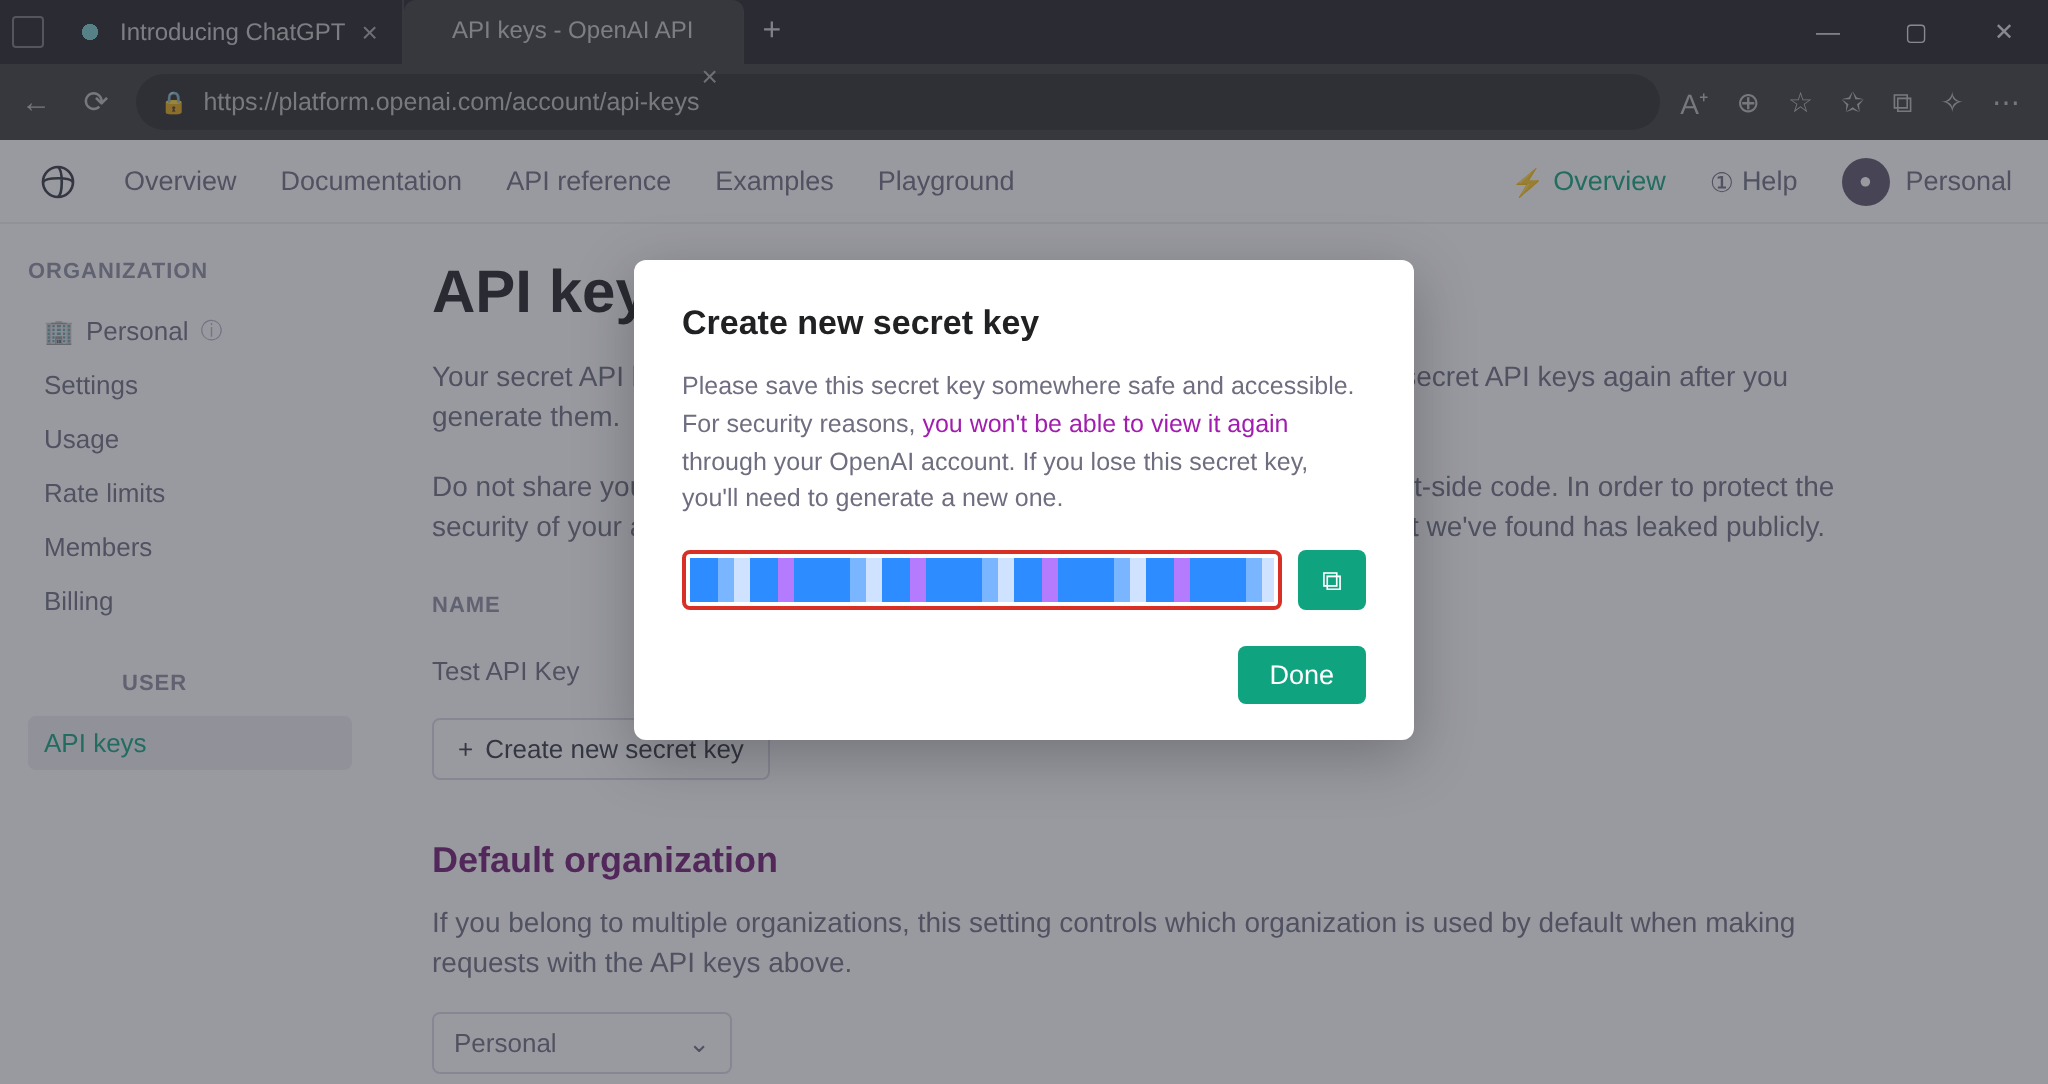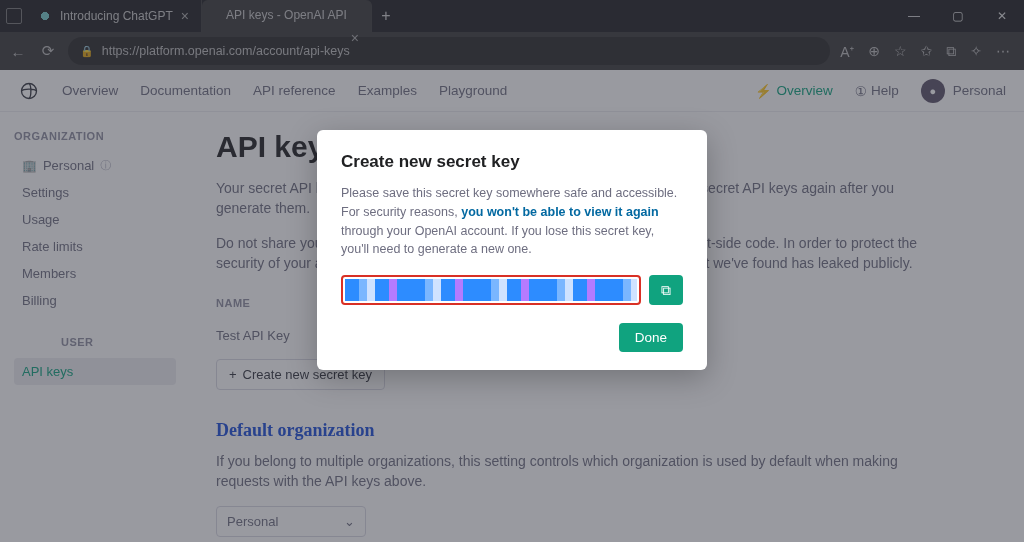--- a/index.html
+++ b/index.html
@@ -55,29 +55,29 @@
   .main p { margin-bottom:14px; line-height:1.45;}
 
   table.keys { width:100%; border-collapse:collapse; font-size:13px; margin-top:6px;}
   .keys th { text-align:left; font-size:11px; letter-spacing:.5px; color:#8e8ea0; font-weight:600; padding:8px 0;}
   .keys td { padding:10px 0; color:#6e6e80;}
   .keys th.right, .keys td.right { text-align:left;}
   .row-actions span{ color:#acacbe; margin-left:10px; font-size:13px;}
 
   .create-btn { margin-top:6px; border:1px solid #d9d9e3; background:#fff; padding:7px 12px; font-size:13px; color:#353740; border-radius:4px; cursor:pointer; display:inline-flex; align-items:center; gap:6px;}
 
-  .main h2 { font-size:18px; font-weight:700; color:#1d4ed8; margin-top:30px; margin-bottom:10px;font-family:Liberation Serif, serif;}
+  .main h2 { font-size:18px; font-weight:700; color:#701a75; margin-top:30px; margin-bottom:10px;}
   .select { width:150px; border:1px solid #d9d9e3; border-radius:4px; padding:7px 10px; font-size:13px; color:#6e6e80; display:flex; align-items:center; justify-content:space-between;}
 
   
   .overlay { position:absolute; inset:0; background:rgba(52,53,65,.5); display:flex; align-items:flex-start; justify-content:center; padding-top:130px;}
   .modal { width:390px; background:#fff; border-radius:6px; padding:22px 24px 18px; box-shadow:0 8px 30px rgba(0,0,0,.25); color:#353740;}
   .modal h3 { font-size:17px; font-weight:700; margin-bottom:12px; color:#202123;}
   .modal p { font-size:12.5px; color:#6e6e80; line-height:1.5; margin-bottom:16px;}
-  .modal p b { color:#0369a1; font-weight:700;}
+  .modal p b { color:#a21caf; font-weight:400;}
   .keyrow { display:flex; gap:8px; align-items:center; margin-bottom:18px;}
   .keybox { flex:1; height:30px; border:2px solid #d93025; border-radius:4px; padding:2px; display:flex; align-items:center; overflow:hidden;}
   .keygfx { flex:1; height:100%; background:
      repeating-linear-gradient(90deg,#2d8cff 0 14px,#7ab6ff 14px 22px,#cfe2ff 22px 30px,#2d8cff 30px 44px,#b57bff 44px 52px,#2d8cff 52px 66px);
   }
   .copybtn { width:34px; height:30px; background:#10a37f; border-radius:4px; display:flex; align-items:center; justify-content:center; color:#fff; font-size:14px; cursor:pointer;}
   .done { float:right; background:#10a37f; color:#fff; border:none; padding:7px 16px; font-size:13.5px; border-radius:4px; cursor:pointer;}
 
 </style>
 </head>

